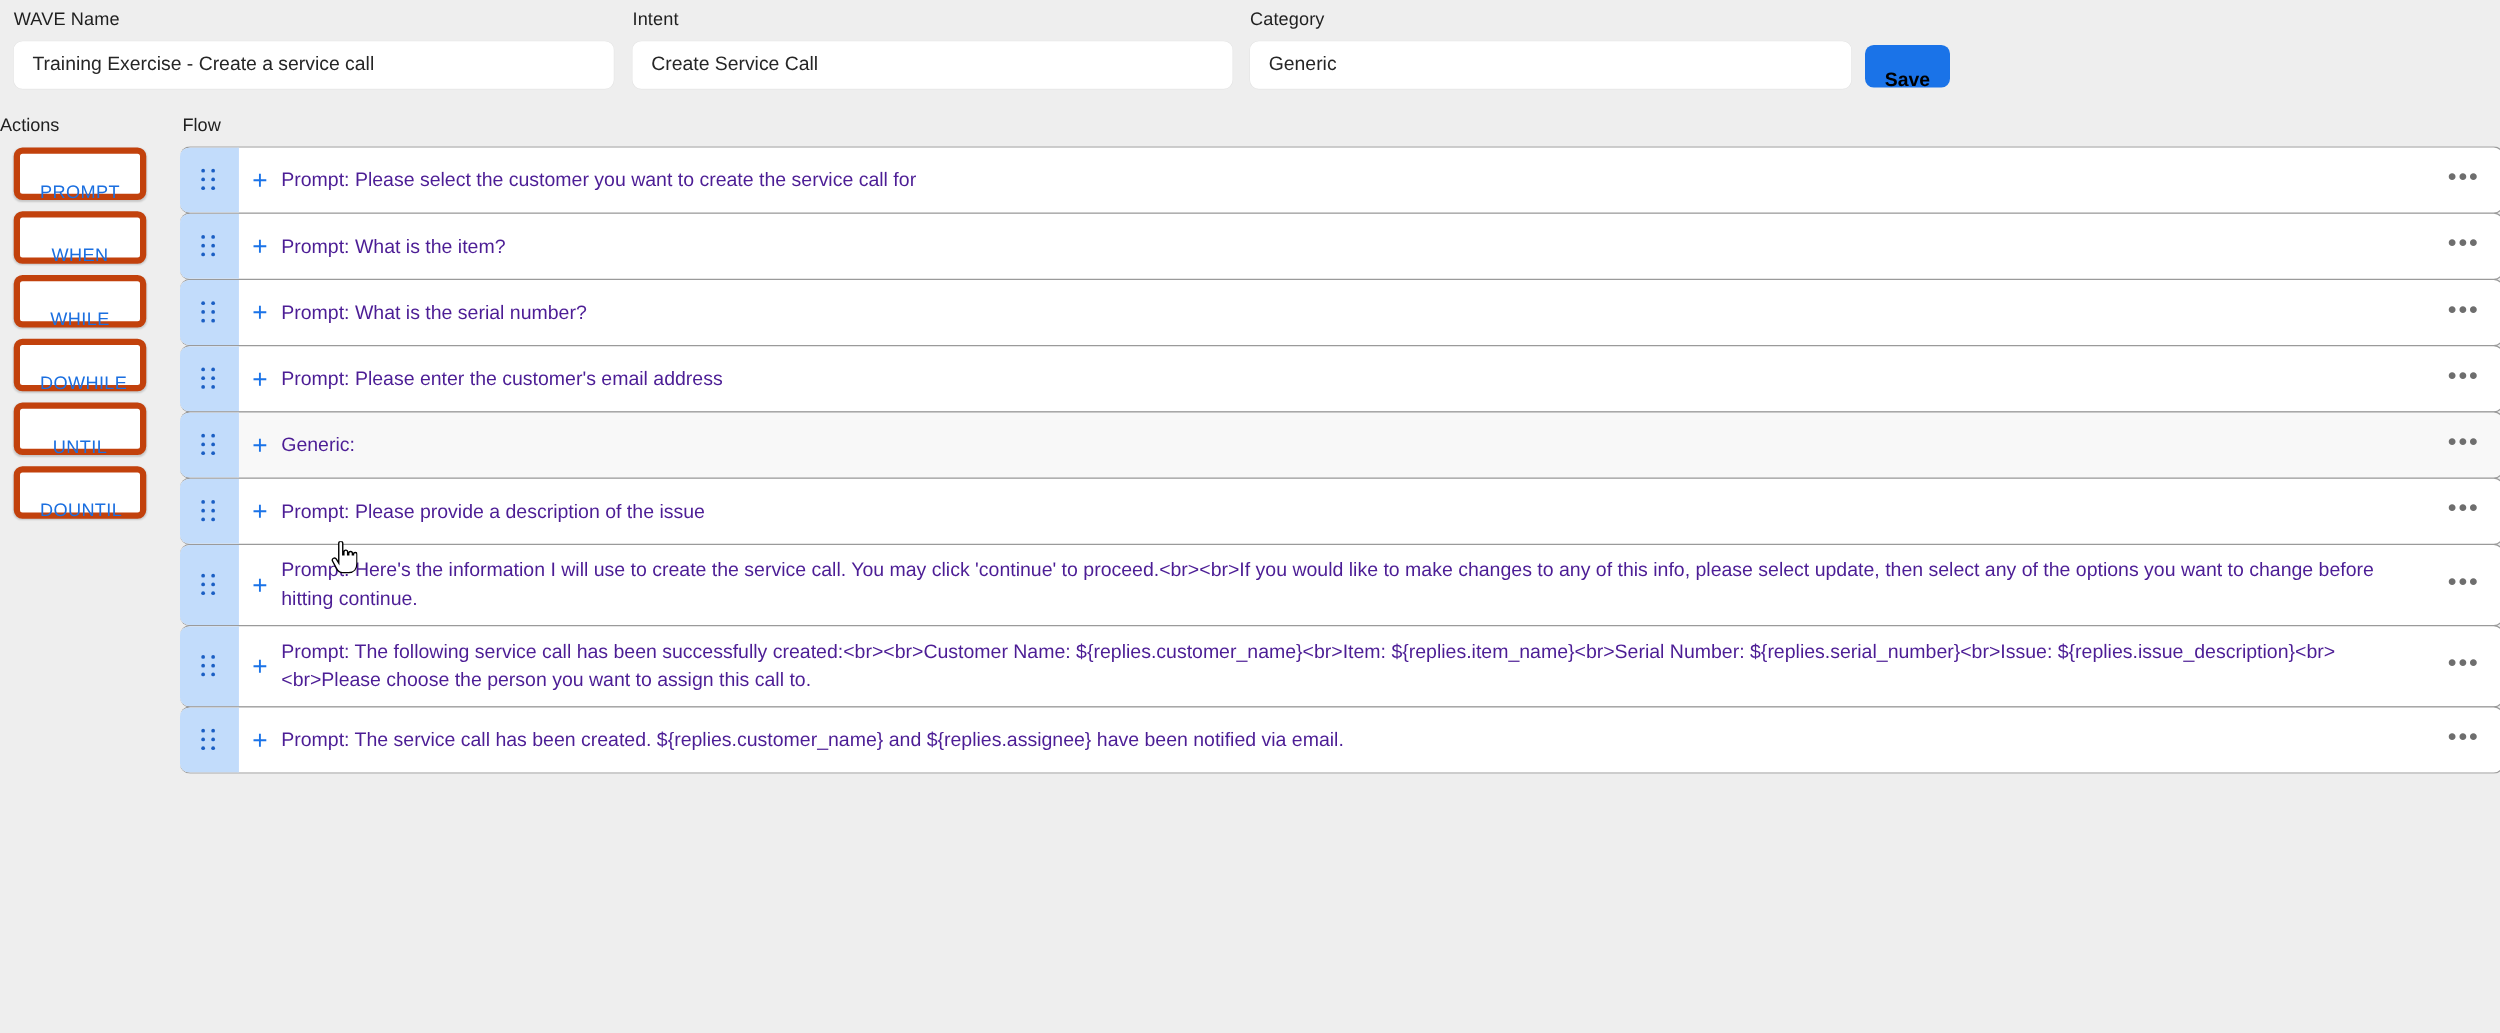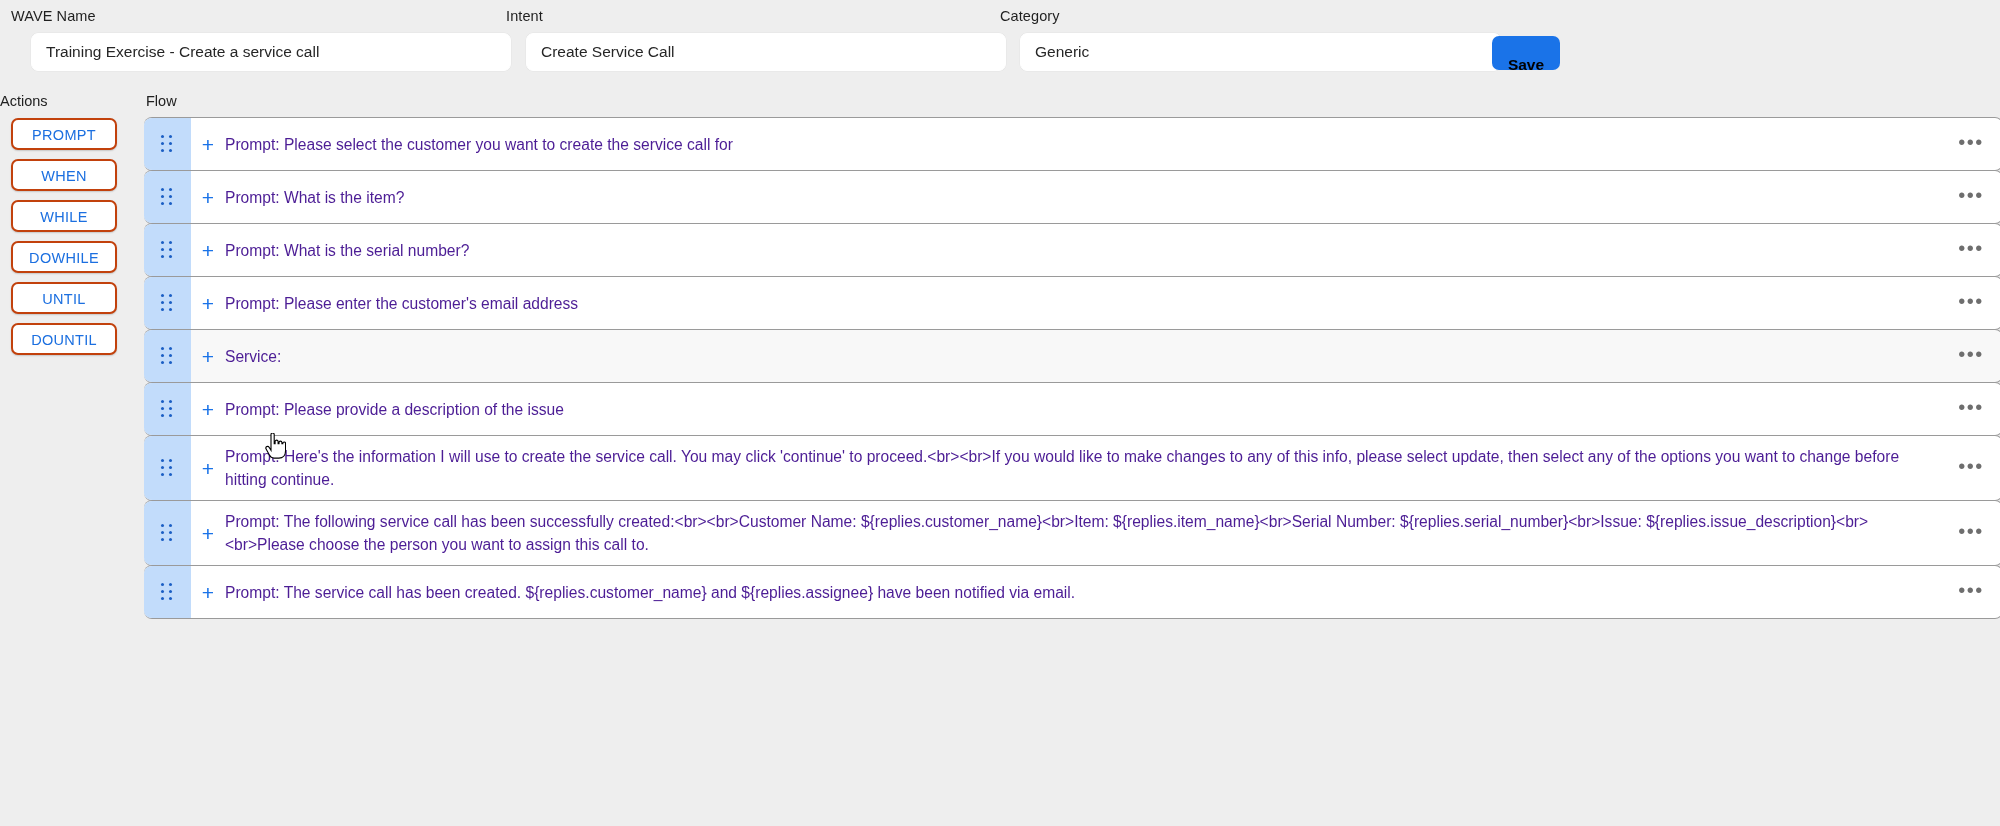--- a/index.html
+++ b/index.html
@@ -34,21 +34,20 @@
     height: 38px;
     background: #ffffff;
     border: 1px solid #ffffff;
     border-radius: 7px;
     display: flex;
     align-items: center;
     padding: 0 14px;
     font-size: 15.5px;
     color: #262626;
     box-shadow: 0 0 0 0.5px rgba(0,0,0,0.04);
-    margin-left: 20px;
   }
   #field-wave  { left: 11px;  width: 480px; }
   #field-wave  .field-input { width: 480px; }
   #field-intent{ left: 506px; width: 480px; }
   #field-intent .field-input { width: 480px; }
   #field-category { left: 1000px; width: 481px; }
   #field-category .field-input { width: 481px; }
 
   #save-button {
     position: absolute;
@@ -92,32 +91,32 @@
   #action-list {
     margin-top: 8px;
     padding-left: 11px;
   }
   .action-btn {
     display: block;
     width: 106px;
     height: 32px;
     margin-bottom: 9px;
     background: #ffffff;
-    border: 2px solid #c2410c;
+    border: 5px solid #c2410c;
     border-radius: 7px;
     color: #1b6fe0;
     font-size: 14.5px;
     font-weight: 500;
     font-family: "Liberation Sans", sans-serif;
     letter-spacing: 0.3px;
     cursor: pointer;
     box-shadow: 0 1px 1.5px rgba(0,0,0,0.16);
     text-align: center;
     line-height: 30px;
-    padding: 0;
+    padding: 16px;
   }
 
   
   #flow-col {
     position: absolute;
     left: 142px; top: 0;
     width: 1870px;
     height: 738px;
   }
   #flow-col > .col-heading { padding-left: 4px; }
@@ -334,21 +333,21 @@
               <i></i>
               <i></i>
               <i></i>
               <i></i>
               <i></i>
               <i></i>
             </div>
           </div>
           <div class="row-main">
             <div class="plus-icon">+</div>
-            <div class="row-text">Service:</div>
+            <div class="row-text">Generic:</div>
           </div>
           <div class="row-menu">
             <span>•••</span>
           </div>
         </div>
         <div class="flow-row">
           <div class="drag-handle">
             <div class="dots-grid">
               <i></i>
               <i></i>

